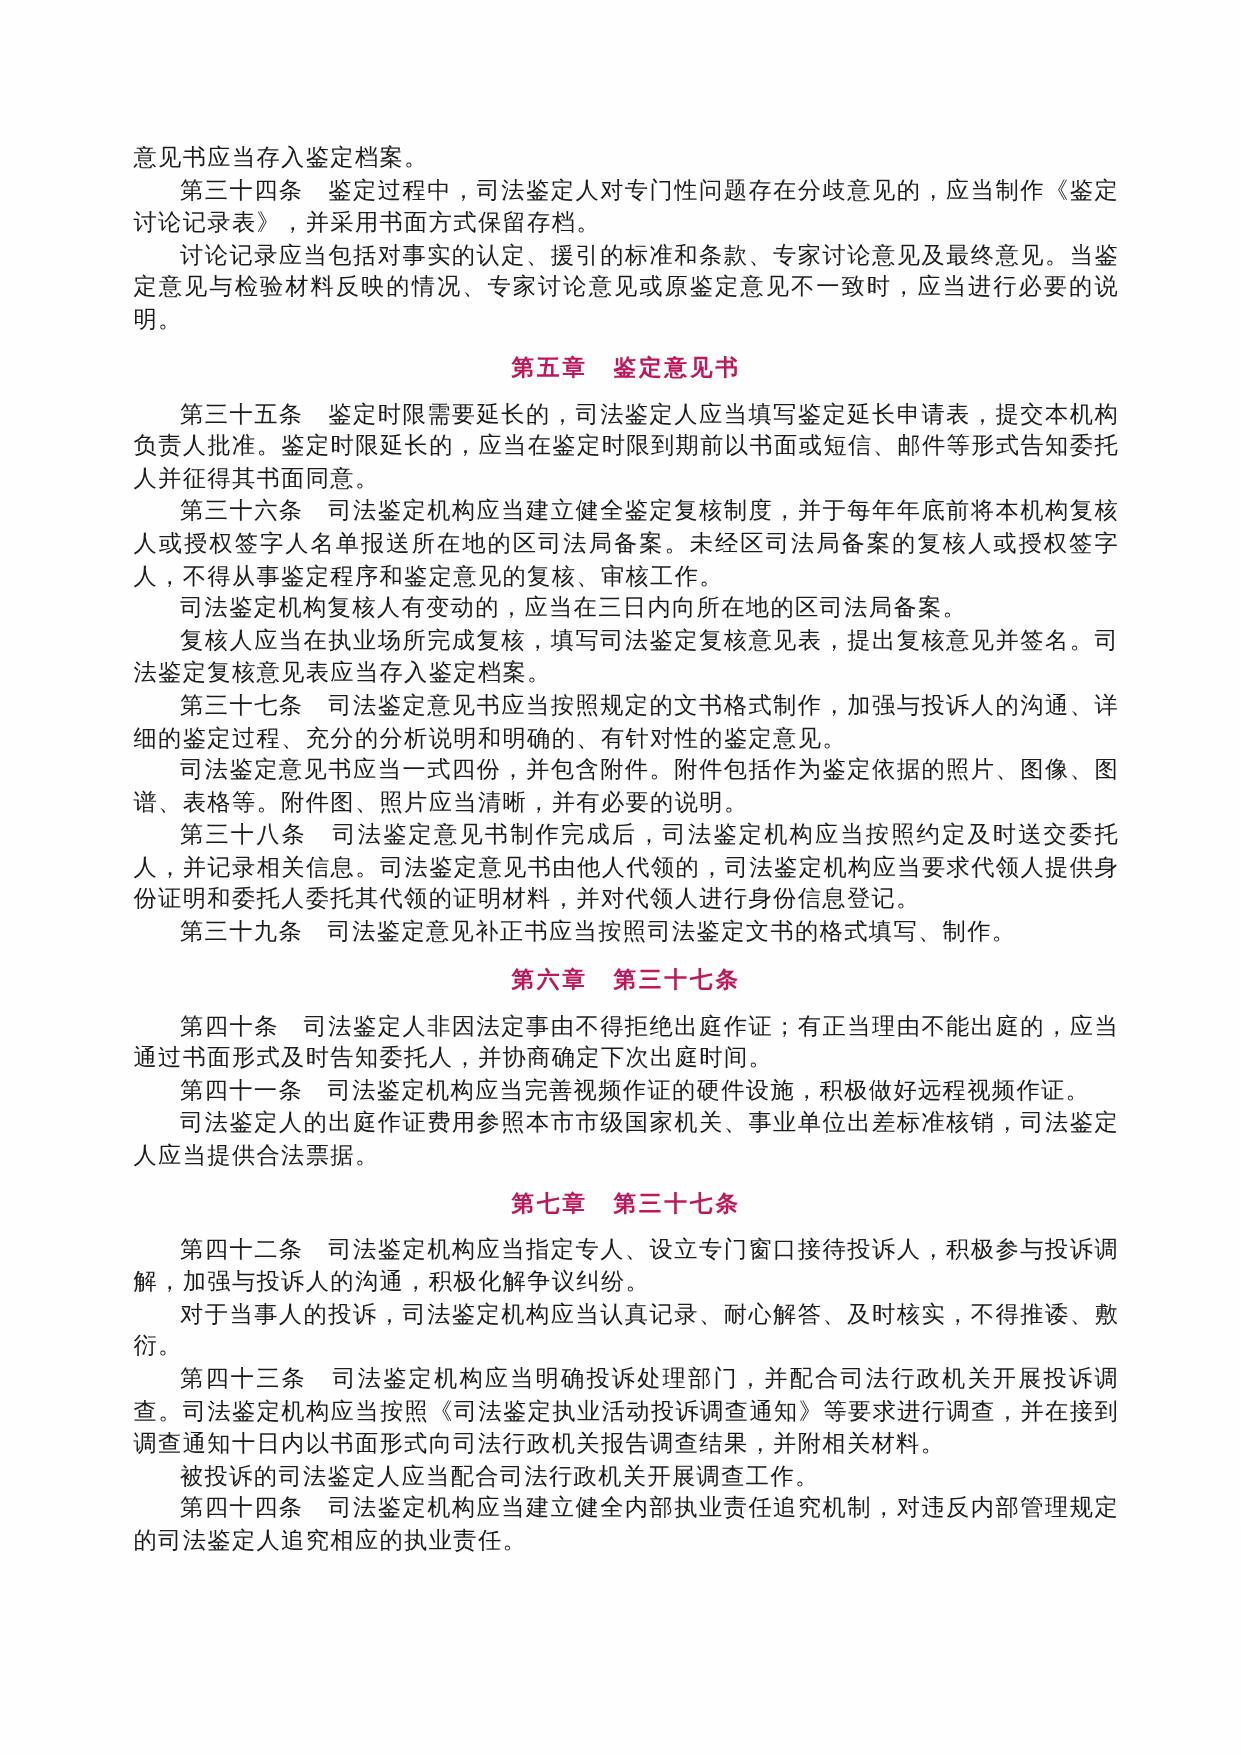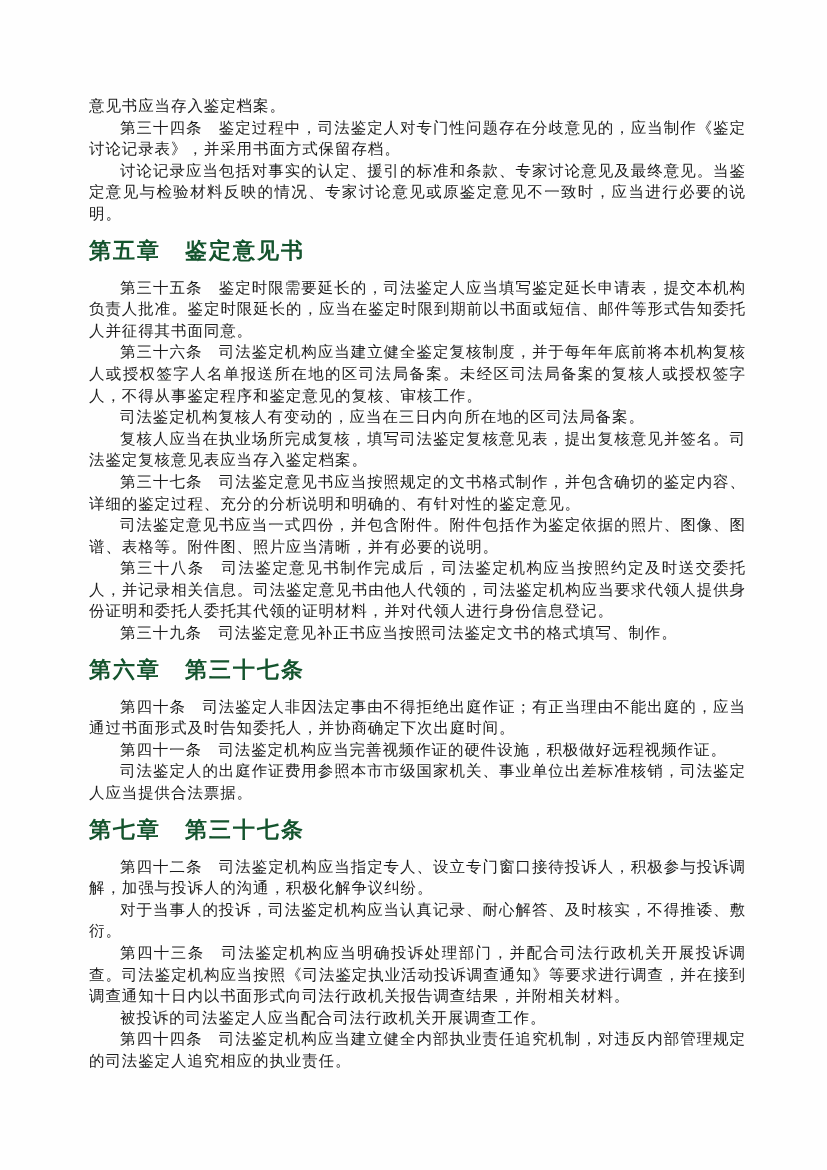--- a/index.html
+++ b/index.html
@@ -29,24 +29,25 @@
     letter-spacing: 0.9px;
     text-align: justify;
     text-justify: inter-ideograph;
     text-indent: 2em;
   }
   .para.no-indent {
     text-indent: 0;
   }
   .chapter-heading {
     margin: 11px 0 11px 0;
-    font-size: 22px;
+    font-size: 15px;
     font-weight: bold;
     letter-spacing: 2px;
-    color: #14532d;
+    text-align: center;
+    color: #be185d;
   }
   .footer {
     position: absolute;
     left: 89px;
     top: 1062px;
     width: 657px;
     height: 24px;
     font-size: 14px;
     letter-spacing: 1px;
     color: #3a3a3a;
@@ -72,21 +73,21 @@
   <div class="document-body">
 
   <p class="para no-indent">意见书应当存入鉴定档案。</p>
       <p class="para">第三十四条　鉴定过程中，司法鉴定人对专门性问题存在分歧意见的，应当制作《鉴定讨论记录表》，并采用书面方式保留存档。</p>
       <p class="para">讨论记录应当包括对事实的认定、援引的标准和条款、专家讨论意见及最终意见。当鉴定意见与检验材料反映的情况、专家讨论意见或原鉴定意见不一致时，应当进行必要的说明。</p>
       <h2 class="chapter-heading">第五章　鉴定意见书</h2>
       <p class="para">第三十五条　鉴定时限需要延长的，司法鉴定人应当填写鉴定延长申请表，提交本机构负责人批准。鉴定时限延长的，应当在鉴定时限到期前以书面或短信、邮件等形式告知委托人并征得其书面同意。</p>
       <p class="para">第三十六条　司法鉴定机构应当建立健全鉴定复核制度，并于每年年底前将本机构复核人或授权签字人名单报送所在地的区司法局备案。未经区司法局备案的复核人或授权签字人，不得从事鉴定程序和鉴定意见的复核、审核工作。</p>
       <p class="para">司法鉴定机构复核人有变动的，应当在三日内向所在地的区司法局备案。</p>
       <p class="para">复核人应当在执业场所完成复核，填写司法鉴定复核意见表，提出复核意见并签名。司法鉴定复核意见表应当存入鉴定档案。</p>
-      <p class="para">第三十七条　司法鉴定意见书应当按照规定的文书格式制作，并包含确切的鉴定内容、详细的鉴定过程、充分的分析说明和明确的、有针对性的鉴定意见。</p>
+      <p class="para">第三十七条　司法鉴定意见书应当按照规定的文书格式制作，加强与投诉人的沟通、详细的鉴定过程、充分的分析说明和明确的、有针对性的鉴定意见。</p>
       <p class="para">司法鉴定意见书应当一式四份，并包含附件。附件包括作为鉴定依据的照片、图像、图谱、表格等。附件图、照片应当清晰，并有必要的说明。</p>
       <p class="para">第三十八条　司法鉴定意见书制作完成后，司法鉴定机构应当按照约定及时送交委托人，并记录相关信息。司法鉴定意见书由他人代领的，司法鉴定机构应当要求代领人提供身份证明和委托人委托其代领的证明材料，并对代领人进行身份信息登记。</p>
       <p class="para">第三十九条　司法鉴定意见补正书应当按照司法鉴定文书的格式填写、制作。</p>
       <h2 class="chapter-heading">第六章　第三十七条</h2>
       <p class="para">第四十条　司法鉴定人非因法定事由不得拒绝出庭作证；有正当理由不能出庭的，应当通过书面形式及时告知委托人，并协商确定下次出庭时间。</p>
       <p class="para">第四十一条　司法鉴定机构应当完善视频作证的硬件设施，积极做好远程视频作证。</p>
       <p class="para">司法鉴定人的出庭作证费用参照本市市级国家机关、事业单位出差标准核销，司法鉴定人应当提供合法票据。</p>
       <h2 class="chapter-heading">第七章　第三十七条</h2>
       <p class="para">第四十二条　司法鉴定机构应当指定专人、设立专门窗口接待投诉人，积极参与投诉调解，加强与投诉人的沟通，积极化解争议纠纷。</p>
       <p class="para">对于当事人的投诉，司法鉴定机构应当认真记录、耐心解答、及时核实，不得推诿、敷衍。</p>

